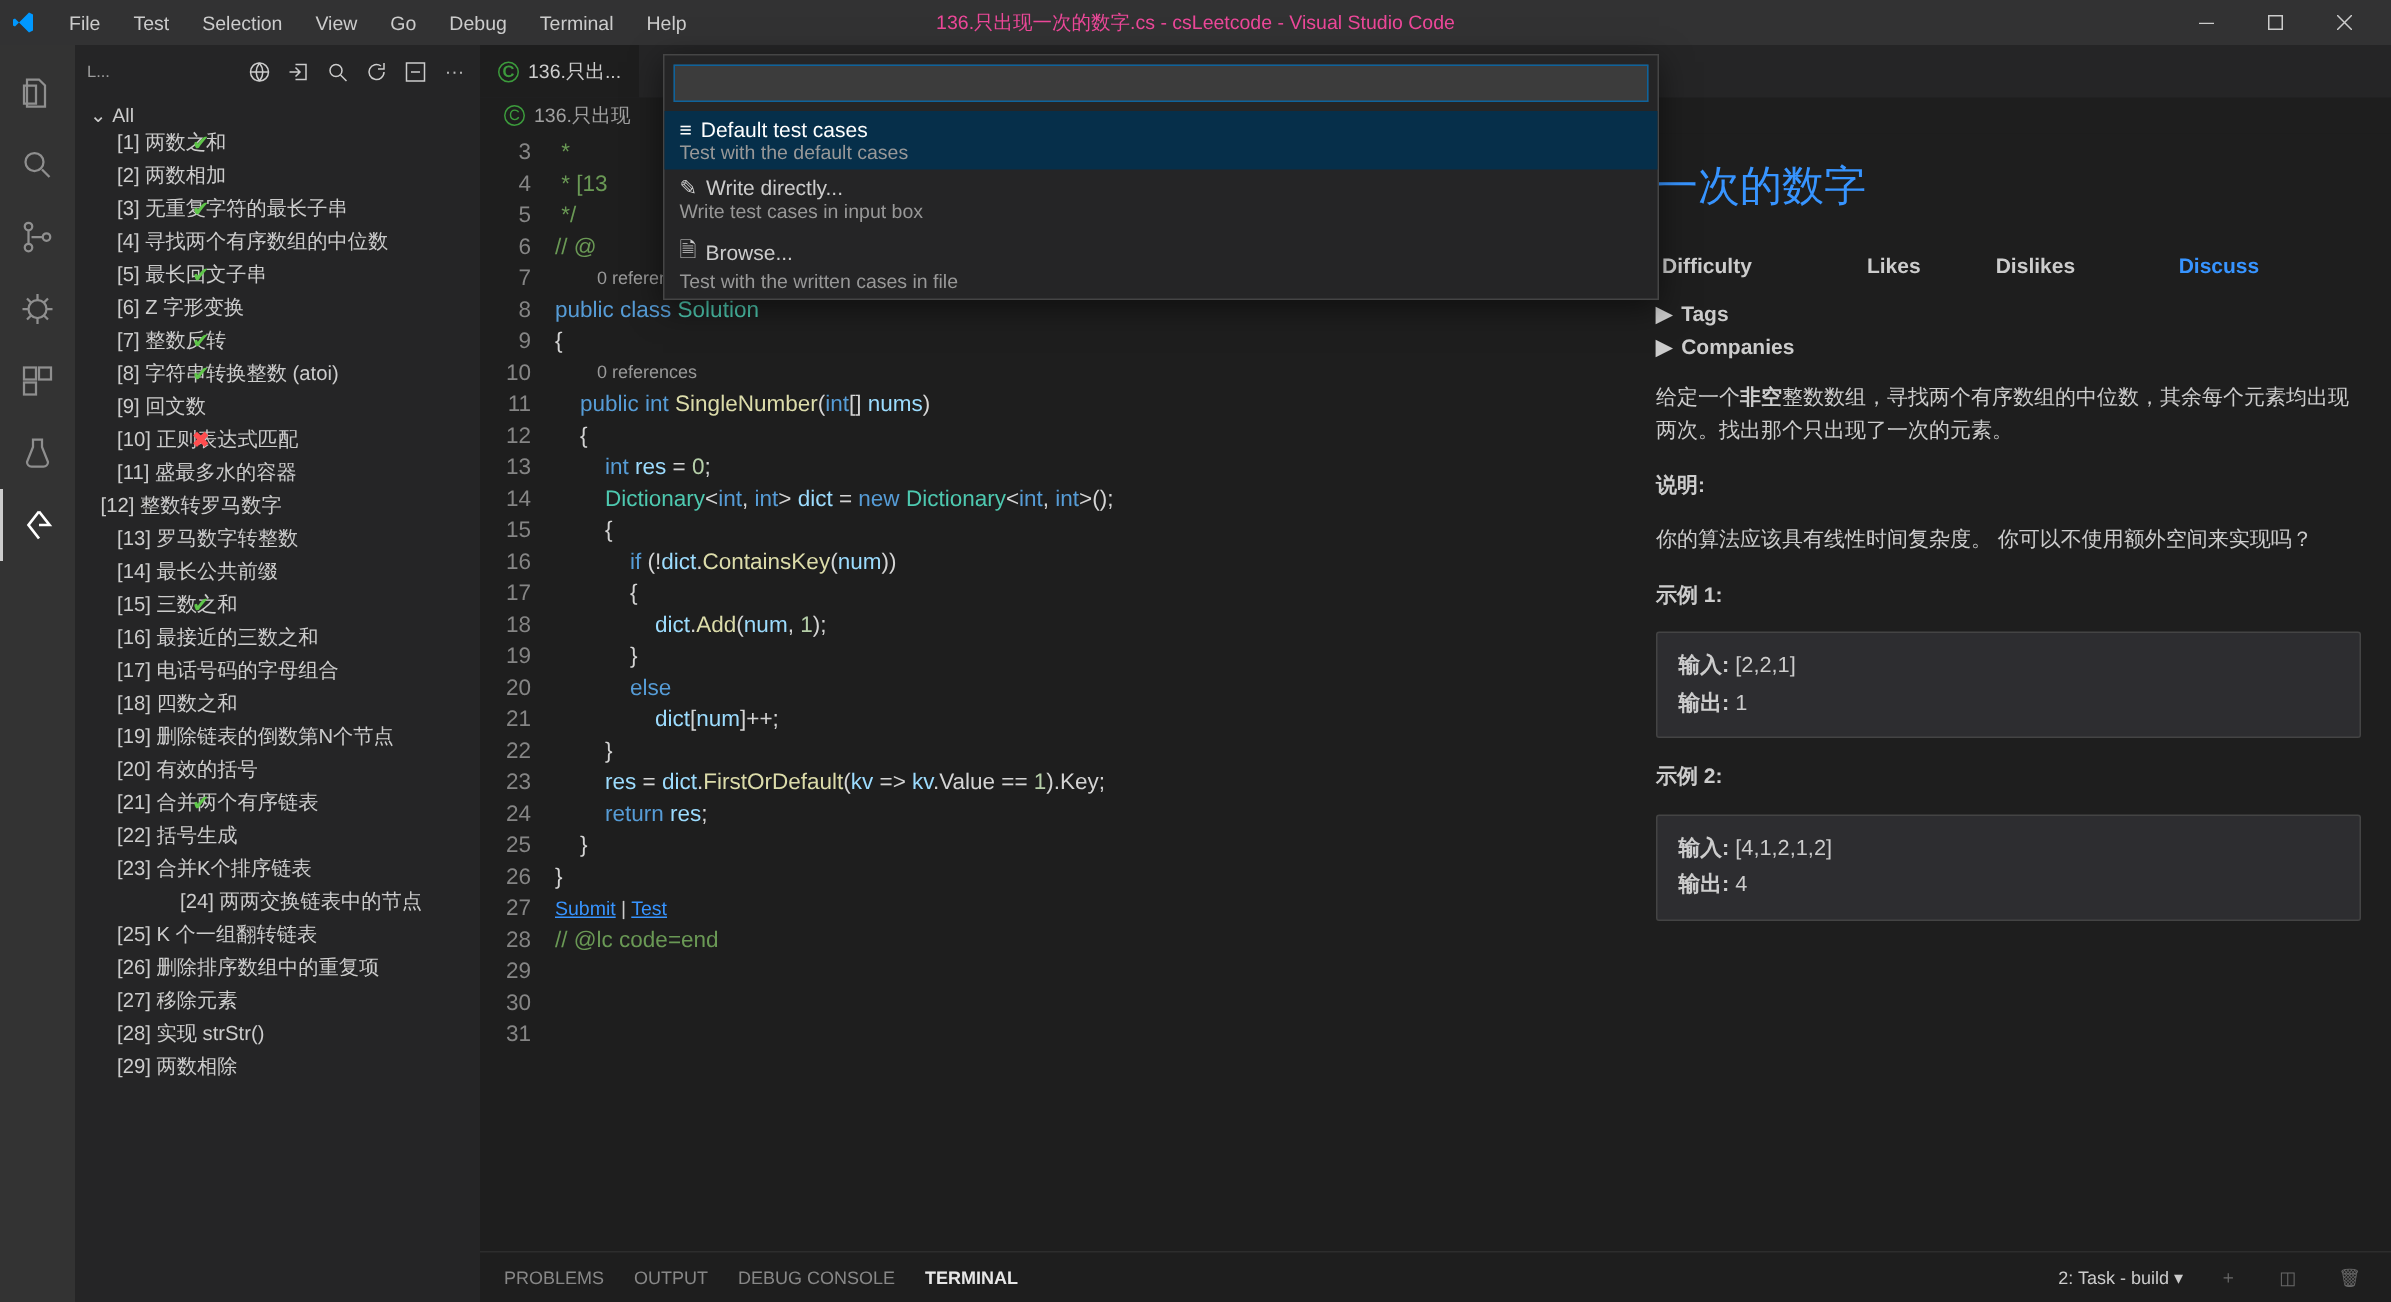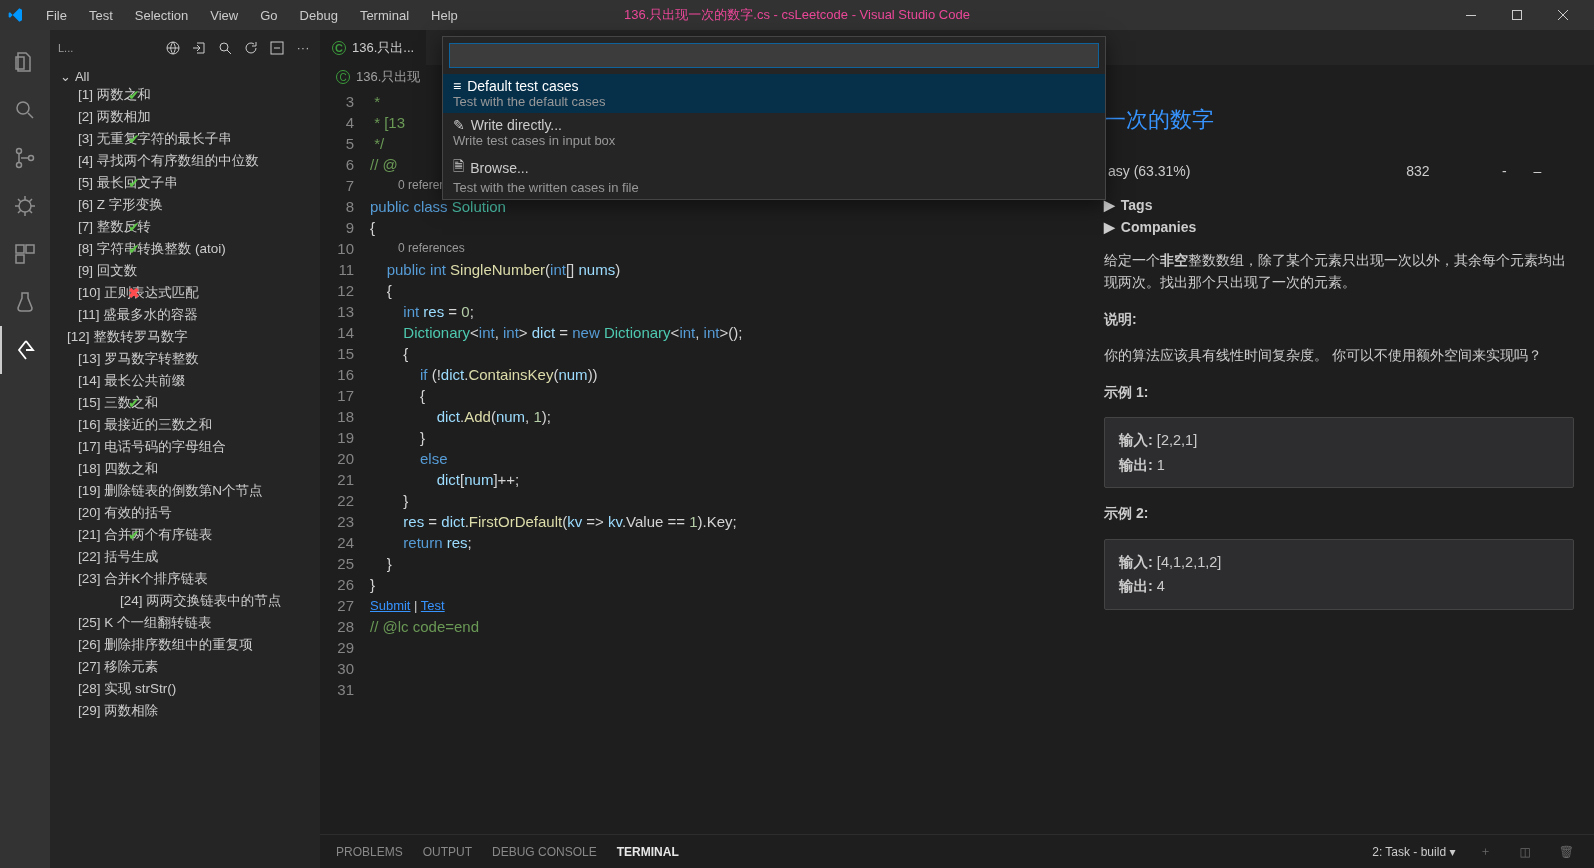--- a/index.html
+++ b/index.html
@@ -46,21 +46,21 @@
 .code .codelens { font-size: 12px; color: #999999; padding-left: 28px; line-height:21px; }
 .kw { color: #569cd6; }
 .type { color: #4ec9b0; }
 .fn { color: #dcdcaa; }
 .cmt { color: #6a9955; }
 .lit { color: #b5cea8; }
 .param { color: #9cdcfe; }
 .submit-link, .test-link { color: #3794ff; text-decoration: underline; cursor:pointer; }
 
 .desc-panel { width: 510px; background: #1e1e1e; padding: 16px 20px; overflow: auto; color: #cccccc; font-size: 14px; }
-.desc-panel h1 { color: #3794ff; font-size: 22px; font-weight: normal; margin-bottom: 20px; }
+.desc-panel h1 { color: #3794ff; font-size: 28px; font-weight: normal; margin-bottom: 20px; }
 .desc-panel .meta-table { width: 100%; font-size: 14px; margin-bottom: 10px; }
 .desc-panel .meta-table th { font-weight: 600; padding: 4px 2px; text-align: left; color: #cccccc; }
 .desc-panel .meta-table th.link { color: #3794ff; }
 .desc-panel .meta-table td { padding: 6px 2px; color: #cccccc; }
 .desc-panel .collapsible { display:flex; align-items:center; gap:6px; margin: 6px 0; font-weight:600; cursor:default; }
 .desc-panel p { margin: 14px 0; line-height: 1.6; }
 .desc-panel .bold { font-weight: 700; }
 .desc-panel .example { margin: 10px 0; }
 .desc-panel .example-body { background: #2d2d30; border: 1px solid #444; padding: 10px 14px; font-family: Consolas, monospace; font-size: 14.5px; border-radius: 2px; line-height:1.7; }
 
@@ -385,37 +385,37 @@
 <div class="line"><span class="cmt">// @lc code=end</span></div>
 <div class="line"></div>
 <div class="line"></div>
         </div>
       </div>
 
       <div class="desc-panel">
         <h1>一次的数字</h1>
         <table class="meta-table">
           <tbody>
-          <tr>
-            <td>asy (63.31%)</td>
-            <td>832</td>
-            <td>-</td>
-            <td>–</td>
+              <tr>
+            <th>Difficulty</th>
+            <th>Likes</th>
+            <th>Dislikes</th>
+            <th class="link">Discuss</th>
           </tr>
         </tbody>
           </table>
         <div class="collapsible">
             <span>▶</span>
             <span>Tags</span>
           </div>
         <div class="collapsible">
             <span>▶</span>
             <span>Companies</span>
           </div>
-        <p><span>给定一个</span><span class="bold">非空</span><span>整数数组，除了某个元素只出现一次以外，其余每个元素均出现两次。找出那个只出现了一次的元素。</span></p>
+        <p><span>给定一个</span><span class="bold">非空</span><span>整数数组，寻找两个有序数组的中位数，其余每个元素均出现两次。找出那个只出现了一次的元素。</span></p>
         <p class="bold">说明:</p>
         <p>你的算法应该具有线性时间复杂度。 你可以不使用额外空间来实现吗？</p>
         <p class="bold">示例 1:</p>
         <div class="example">
           <div class="example-body">
             <div><span class="bold">输入: </span> <span>[2,2,1]</span></div>
             <div><span class="bold">输出: </span> <span>1</span></div>
           </div>
         </div>
         <p class="bold">示例 2:</p>

